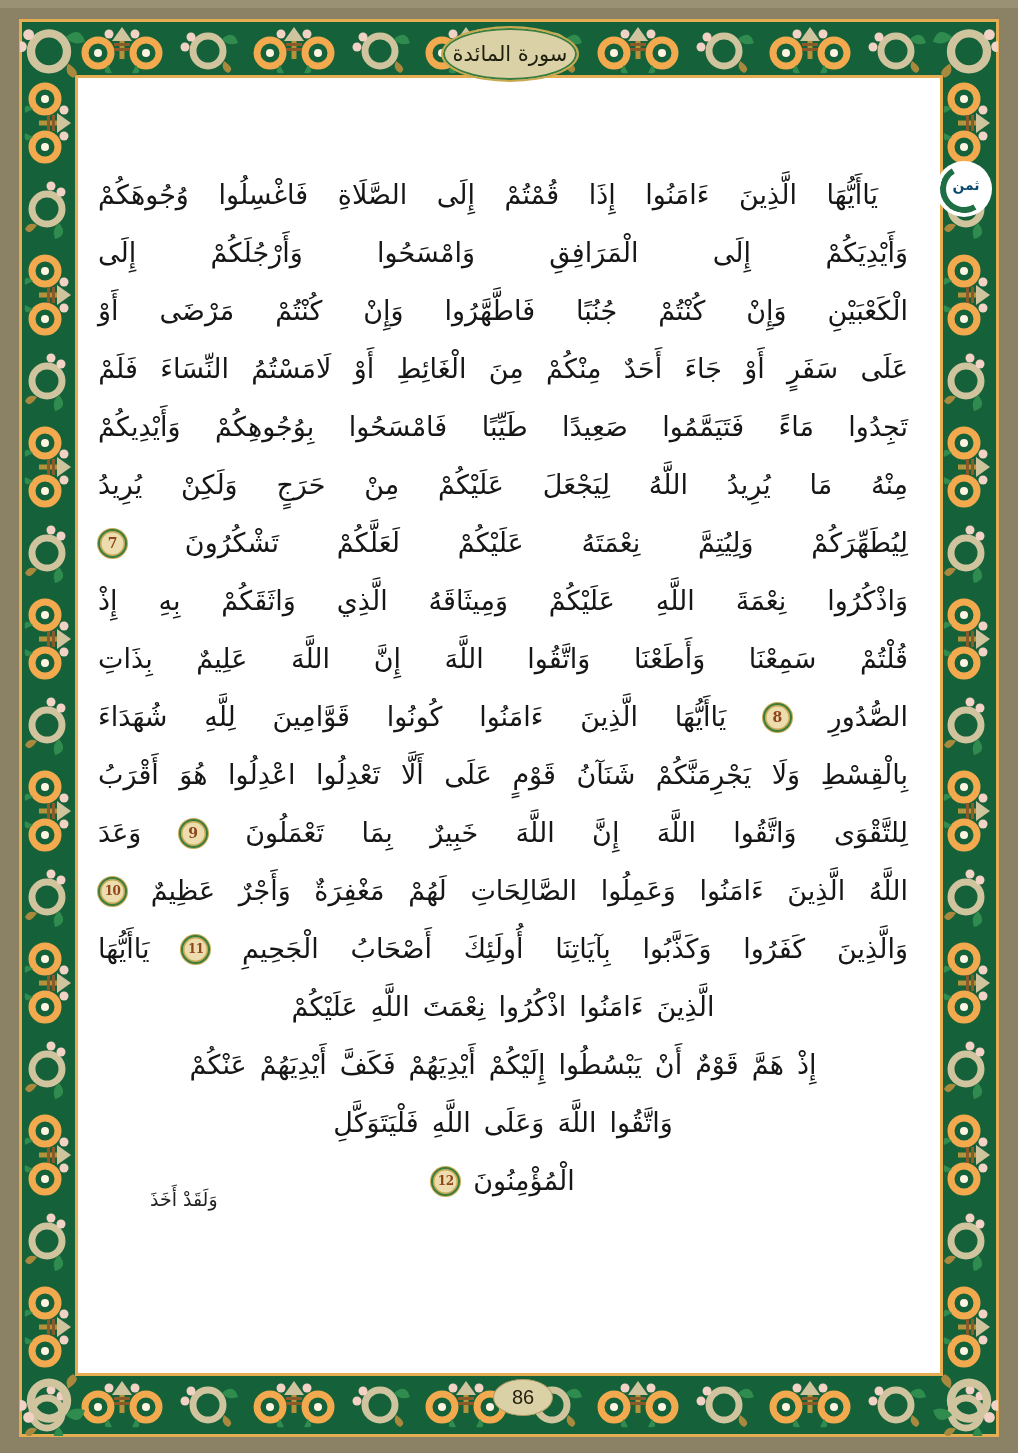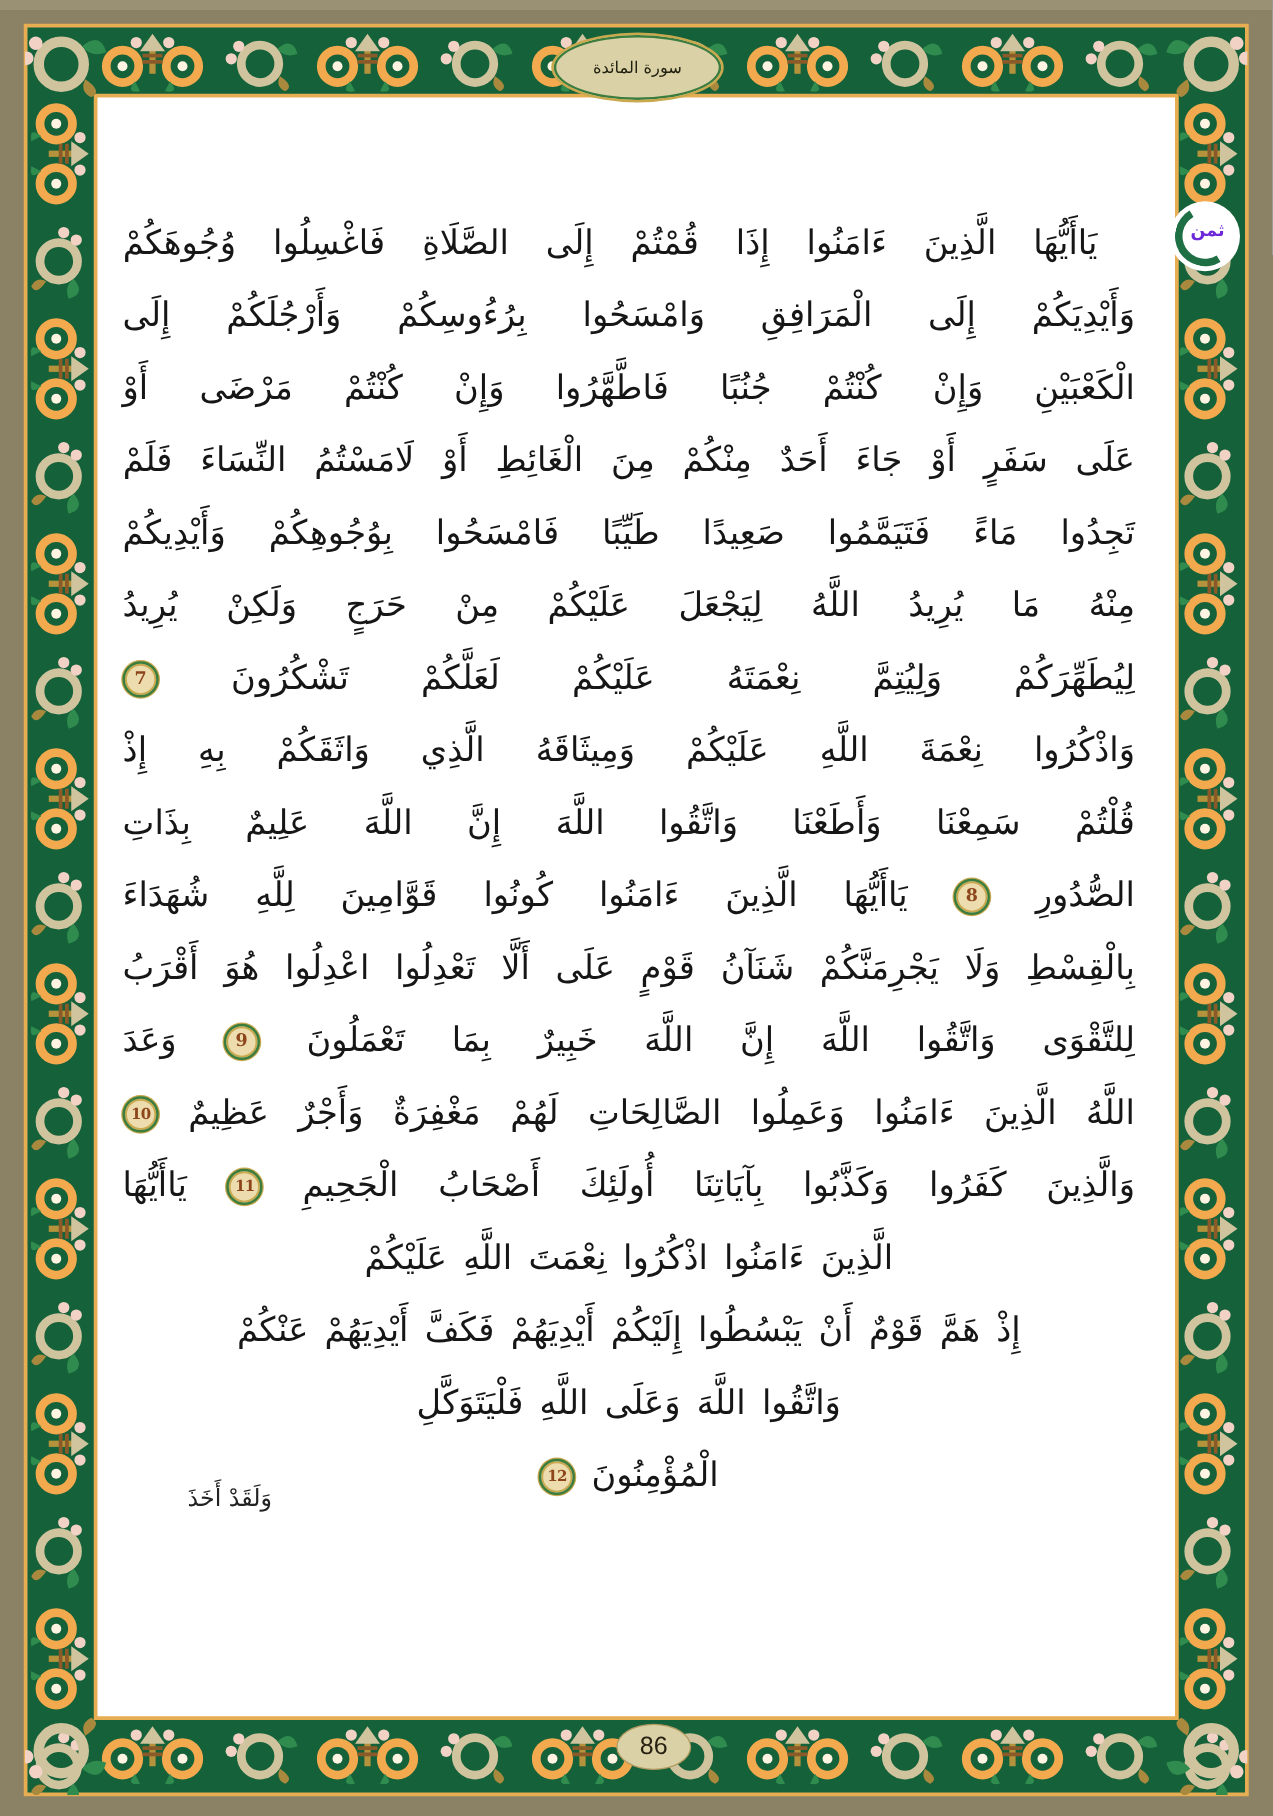--- a/index.html
+++ b/index.html
@@ -14,29 +14,29 @@
   .border-art{position:absolute;left:0;top:0;}
 
   .cartouche{
     position:absolute;display:flex;align-items:center;justify-content:center;
     background:var(--cartouche-cream,#dbd1a6);
     border:2px solid #c9a84e;
     box-shadow:inset 0 0 0 2px #3a7d3f;
     border-radius:50%;
     color:#20200f;text-align:center;z-index:3;
   }
-  .surah{left:441px;top:26px;width:134px;height:52px;font-size:13px;}
+  .surah{left:441px;top:26px;width:134px;height:52px;font-size:21px;}
   .juz{left:794px;top:14px;width:88px;height:68px;font-size:12.5px;box-shadow:inset 0 0 0 2px #3a7d3f,-5px 3px 0 0 #e7ad52;}
   .pagenum{left:493px;top:1379px;width:58px;height:35px;font-size:20px;
     font-family:Liberation Sans, sans-serif;border:1px solid #b09a60;box-shadow:none;color:#262011;}
 
   .thumn{
     position:absolute;left:936px;top:161px;width:56px;height:56px;border-radius:50%;
     background:#ffffff;display:flex;align-items:center;justify-content:center;
-    color:#6d28d9;font-size:14px;font-weight:bold;z-index:3;
+    color:#0c4a6e;font-size:14px;font-weight:bold;z-index:3;
   }
   .crescent{
     position:absolute;inset:4px;border-radius:50%;
     border:6px solid #1e6f44;border-top-color:transparent;border-right-color:transparent;
     transform:rotate(14deg);
   }
   .thumn .lbl{position:relative;z-index:1;transform:translate(2px,-4px);}
 
   .text-block{
     position:absolute;left:98px;top:166px;width:810px;z-index:2;
@@ -176,21 +176,20 @@
         <span class="w">إِلَى</span>
         <span class="w">الصَّلَاةِ</span>
         <span class="w">فَاغْسِلُوا</span>
         <span class="w">وُجُوهَكُمْ</span>
       </div>
       <div class="qline">
         <span class="w">وَأَيْدِيَكُمْ</span>
         <span class="w">إِلَى</span>
         <span class="w">الْمَرَافِقِ</span>
         <span class="w">وَامْسَحُوا</span>
-        <span class="w">بِرُءُوسِكُمْ</span>
         <span class="w">وَأَرْجُلَكُمْ</span>
         <span class="w">إِلَى</span>
       </div>
       <div class="qline">
         <span class="w">الْكَعْبَيْنِ</span>
         <span class="w">وَإِنْ</span>
         <span class="w">كُنْتُمْ</span>
         <span class="w">جُنُبًا</span>
         <span class="w">فَاطَّهَّرُوا</span>
         <span class="w">وَإِنْ</span>

